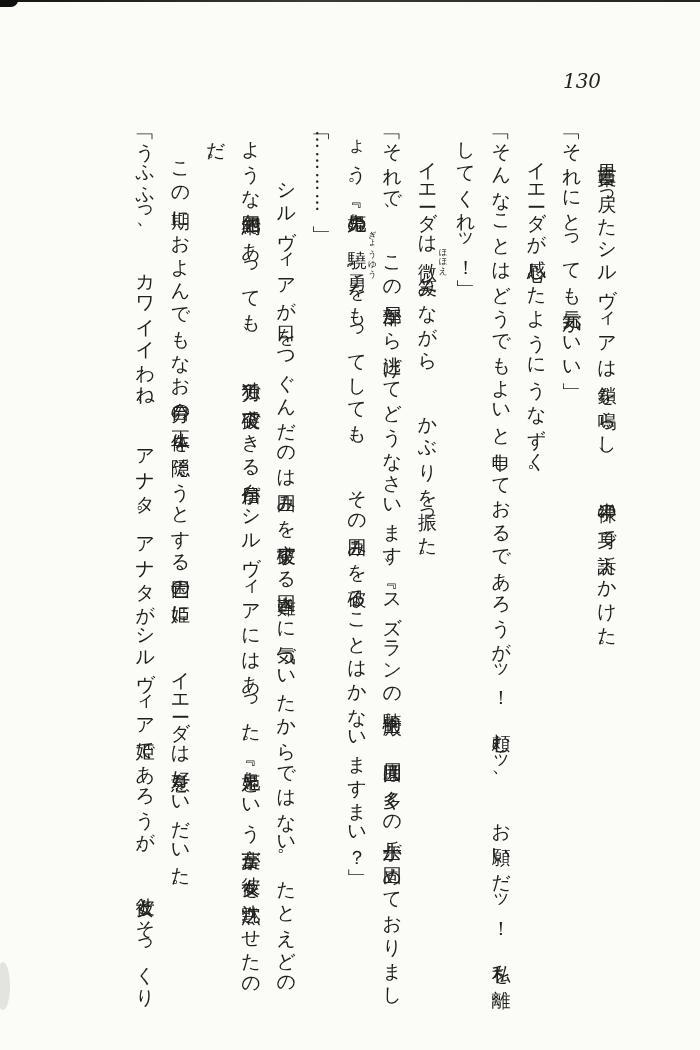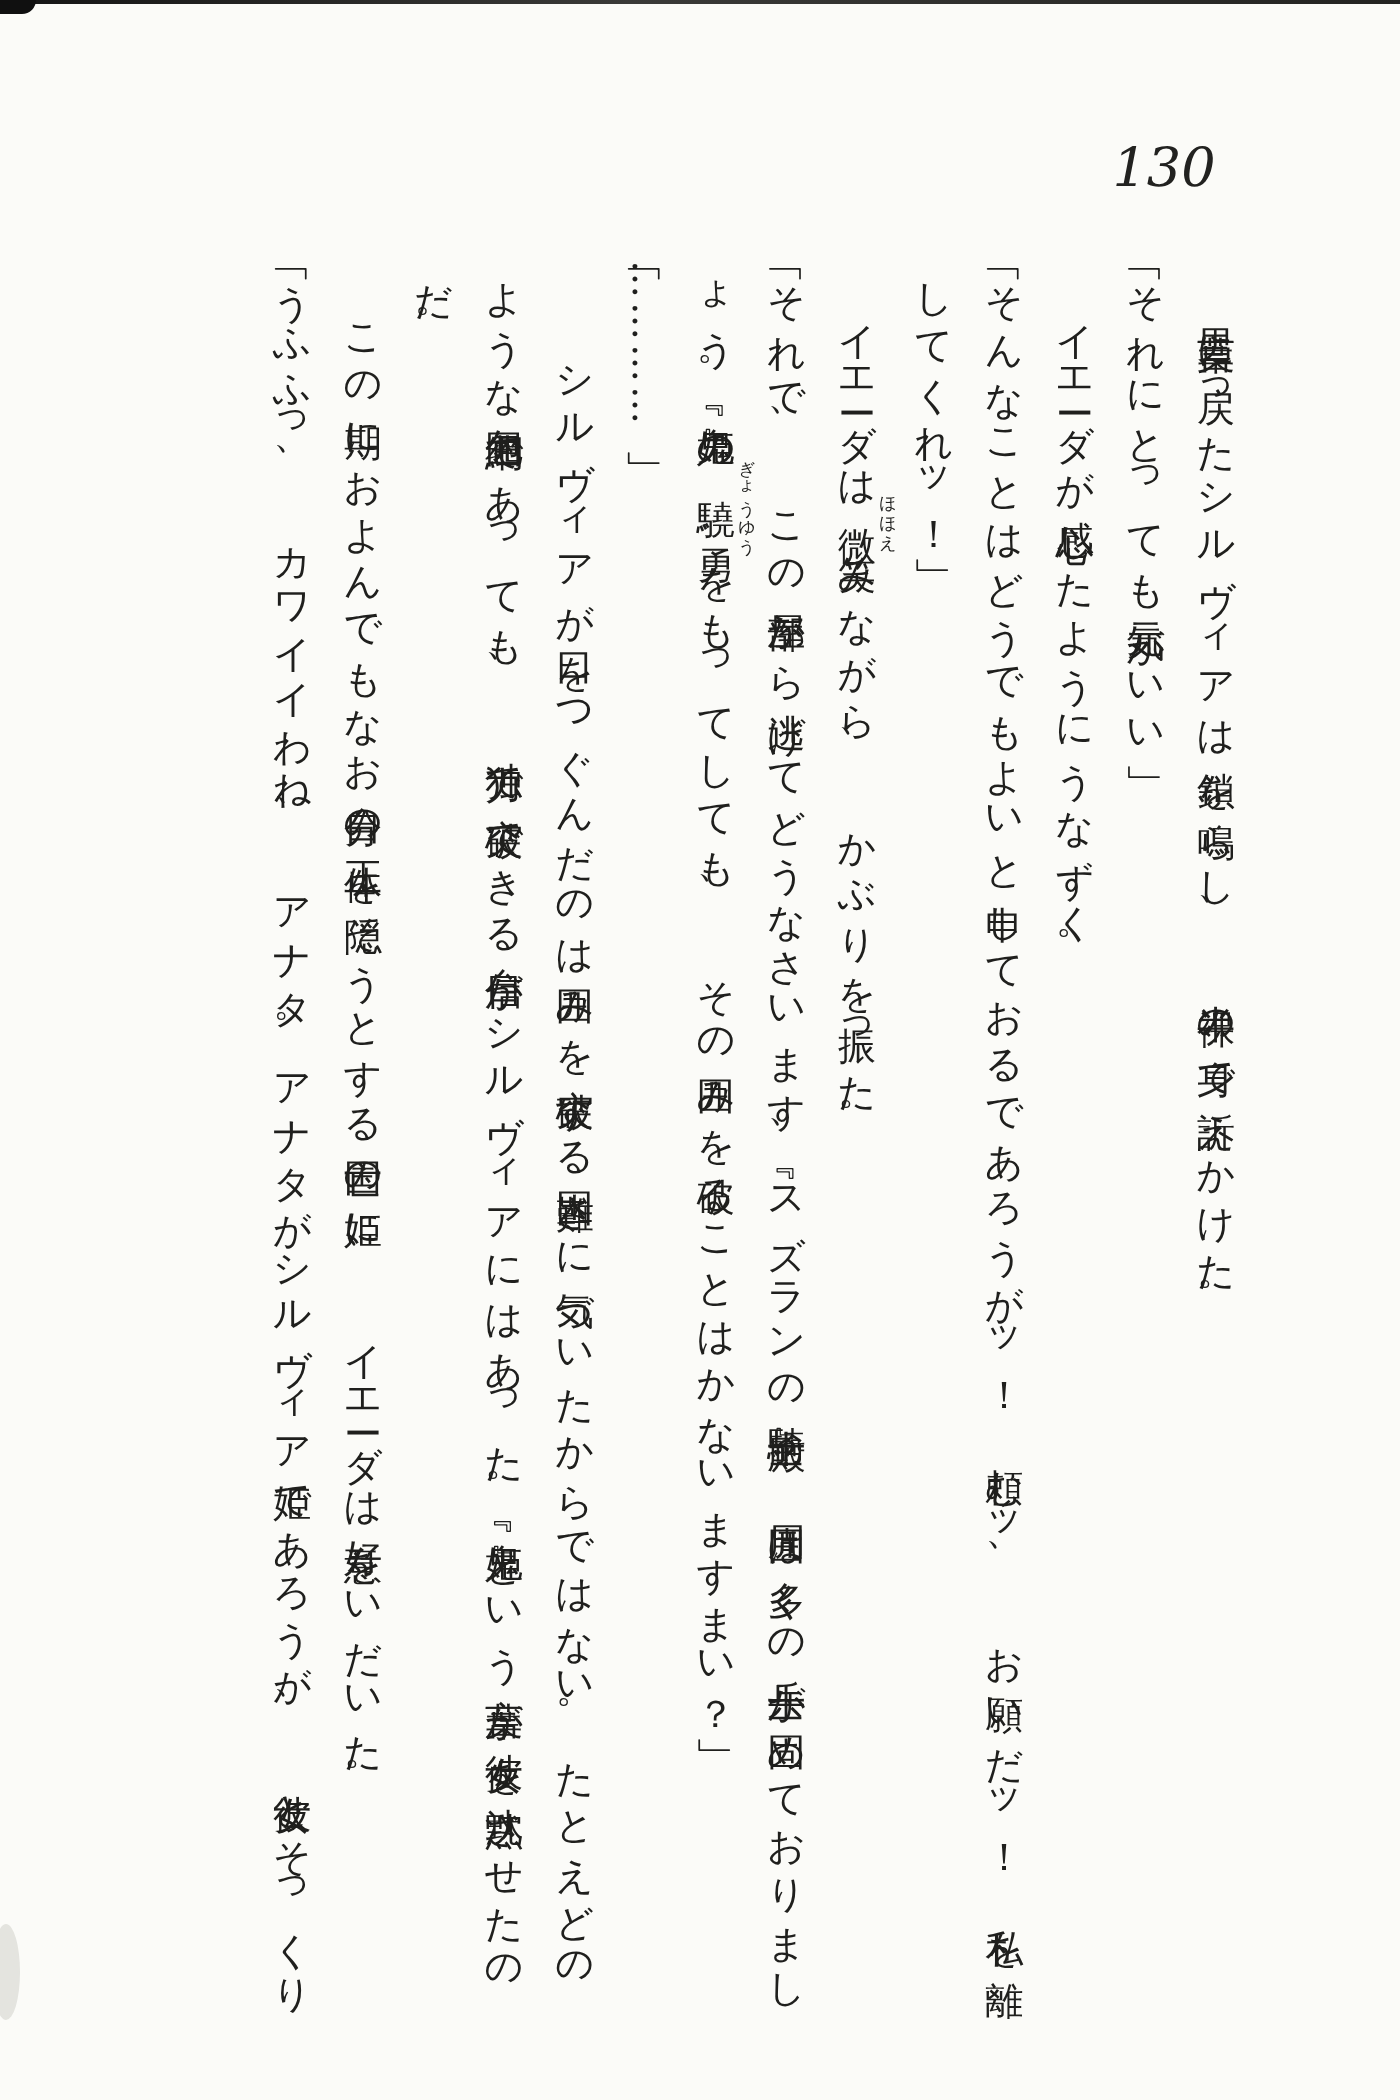--- a/index.html
+++ b/index.html
@@ -33,21 +33,21 @@
     left: -4px; top: 962px;
     width: 14px; height: 48px;
     background: #e4e4df;
     border-radius: 50%;
   }
   .page-number {
     position: absolute;
     top: 69px; left: 556px;
     width: 52px;
     text-align: center;
-    font-size: 27px;
+    font-size: 20px;
     font-style: italic;
     color: #222220;
   }
   
   .text-block {
     position: absolute;
     top: 128px;
     right: 75px;
     height: 872px;
     writing-mode: vertical-rl;

